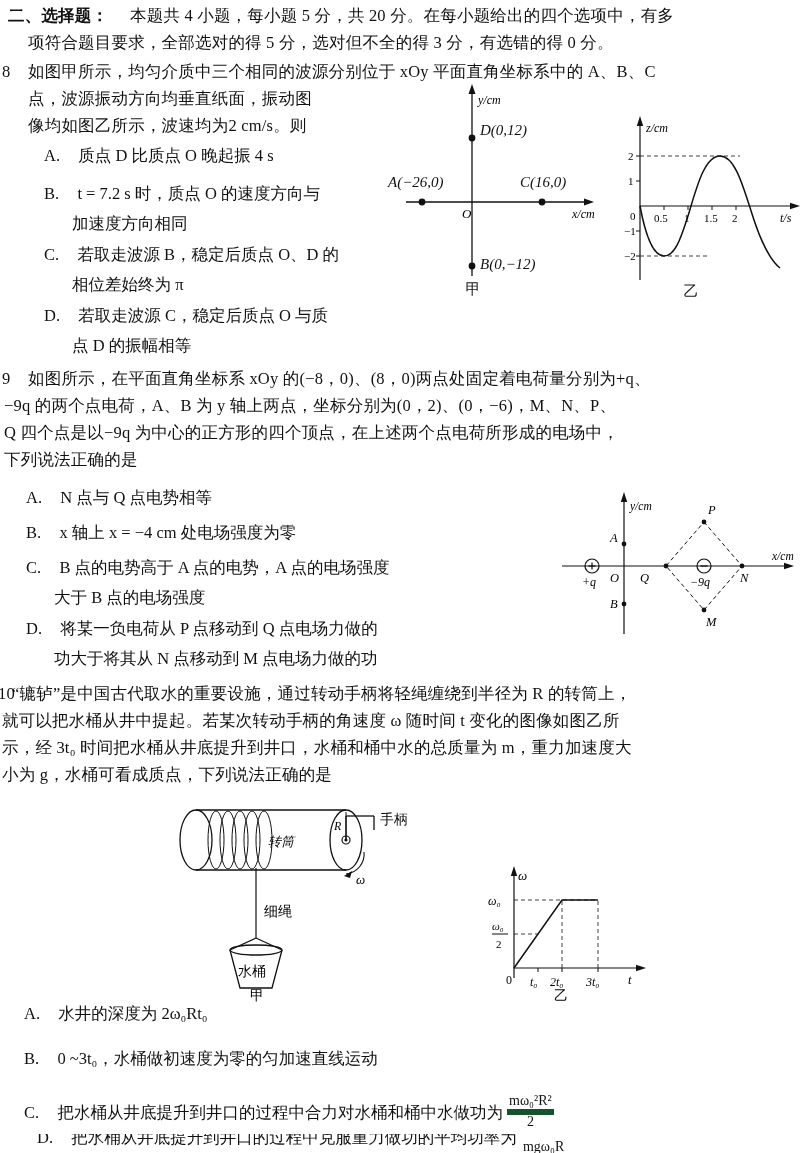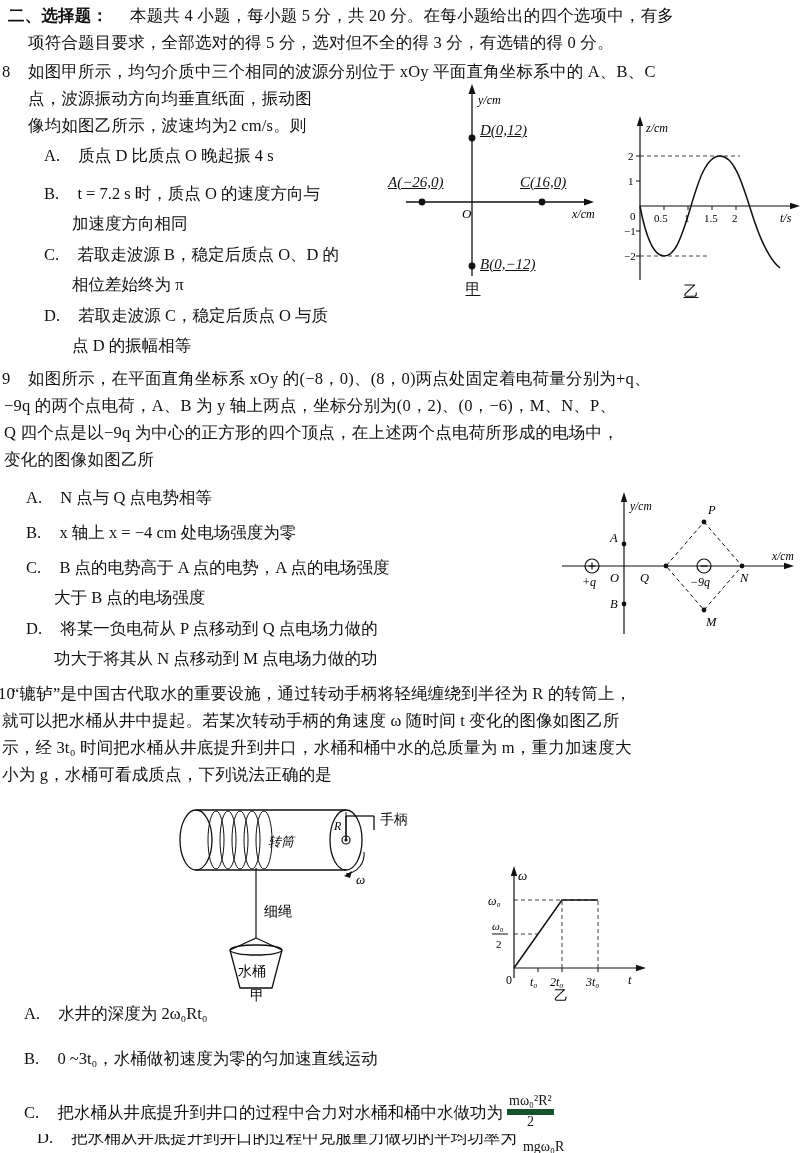--- a/index.html
+++ b/index.html
@@ -22,21 +22,21 @@
     letter-spacing:0.2px;
   }
   .bold{font-weight:bold;}
 
   .opt{position:absolute;font-size:16.5px;line-height:1.45;white-space:nowrap;}
 
   
   .fig{position:absolute;}
   svg{display:block;overflow:visible;}
   .cap{
-    position:absolute;font-size:15px;text-align:center;text-decoration:underline;
+    position:absolute;font-size:15px;text-align:center;
   }
   .frac{
     display:inline-block;text-align:center;vertical-align:-0.55em;
     font-size:14px;line-height:1.05;
   }
   .frac .num{display:block;border-bottom:6px solid #14532d;padding:0 2px;}
   .frac .den{display:block;padding:0 2px;}
   .cut{position:absolute;overflow:hidden;margin-left:13px;}
 </style>
 </head>
@@ -136,21 +136,21 @@
       <text x="160" y="112" font-size="12" font-family="Liberation Serif, serif" font-style="italic">t/s</text>
       <text x="26" y="22" font-size="12" font-family="Liberation Serif, serif" font-style="italic">z/cm</text>
     </svg>
     <div class="cap" style="left:56px;top:172px;width:30px;">乙</div>
   </div>
 
   <div class="line" style="left:2px;top:367px;">9</div>
   <div class="line" style="left:28px;top:367px;">如图所示，在平面直角坐标系 xOy 的(−8，0)、(8，0)两点处固定着电荷量分别为+q、</div>
   <div class="line" style="left:4px;top:394px;">−9q 的两个点电荷，A、B 为 y 轴上两点，坐标分别为(0，2)、(0，−6)，M、N、P、</div>
   <div class="line" style="left:4px;top:421px;">Q 四个点是以−9q 为中心的正方形的四个顶点，在上述两个点电荷所形成的电场中，</div>
-  <div class="line" style="left:4px;top:448px;">变化的图像如图乙所</div>
+  <div class="line" style="left:4px;top:448px;">下列说法正确的是</div>
 
   <div class="opt" style="left:26px;top:486px;">
     <span>A.</span>
     <span style="display:inline-block;width:10px;"></span>
     <span>N 点与 Q 点电势相等</span>
   </div>
   <div class="opt" style="left:26px;top:521px;">
     <span>B.</span>
     <span style="display:inline-block;width:10px;"></span>
     <span>x 轴上 x = −4 cm 处电场强度为零</span>

